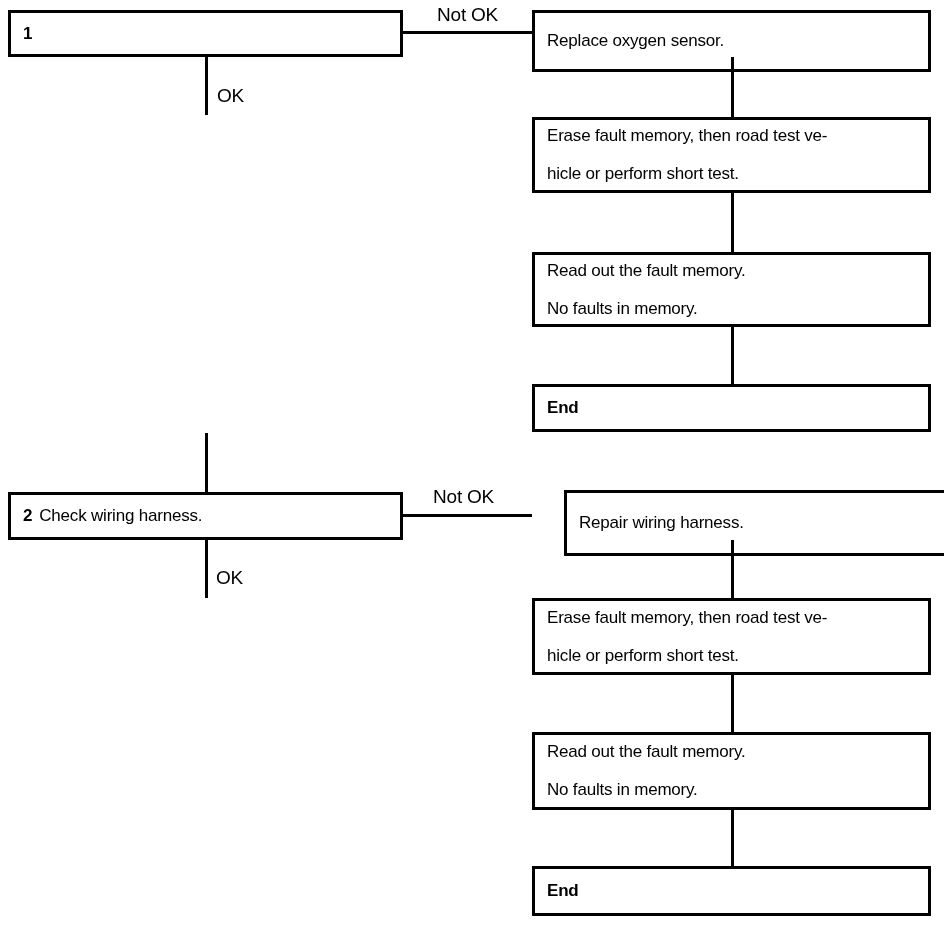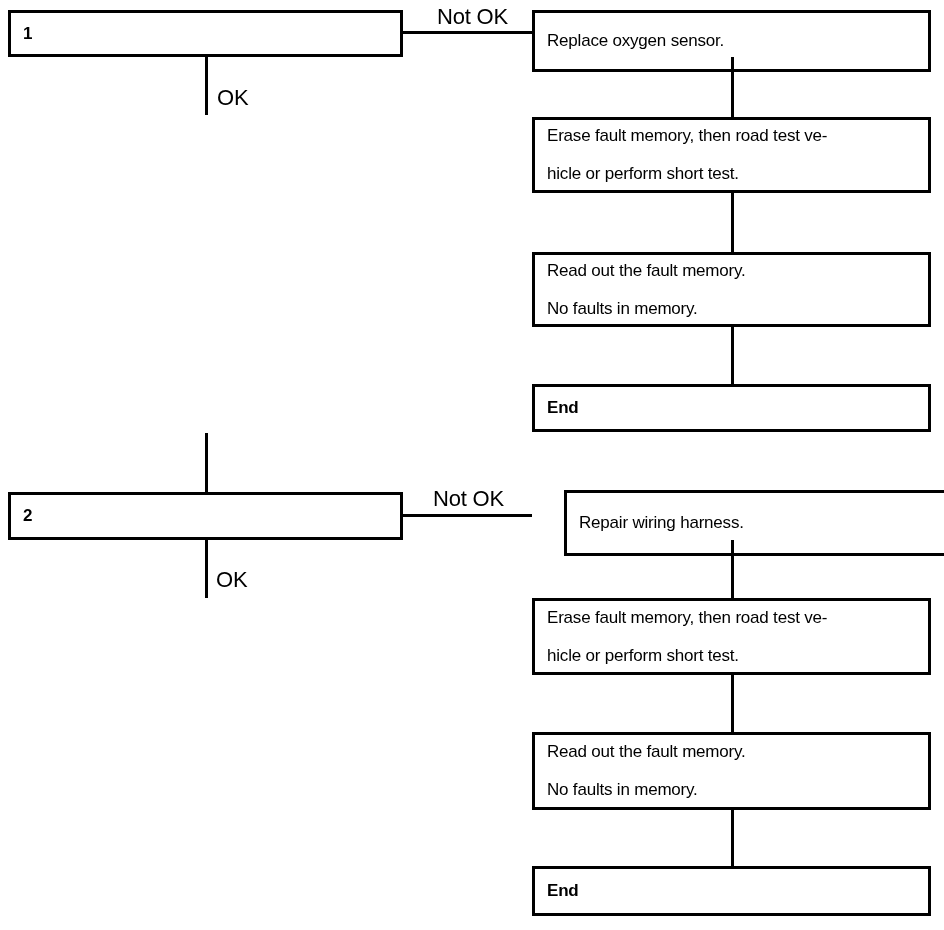--- a/index.html
+++ b/index.html
@@ -38,21 +38,21 @@
   }
   .node.end-node {
     font-weight: bold;
   }
   .edge {
     position: absolute;
     background: #000000;
   }
   .edge-label {
     position: absolute;
-    font-size: 22px;
+    font-size: 19px;
     letter-spacing: -0.2px;
     white-space: nowrap;
   }
 </style>
 </head>
 <body>
 
 <div class="canvas">
 
   <div class="node" style="left:8px; top:10px; width:395px; height:47px;">
@@ -78,20 +78,21 @@
 No faults in memory.</div>
 
   <div class="edge" style="left:731px; top:327px; width:3px; height:57px;"></div>
 
   <div class="node end-node" style="left:532px; top:384px; width:399px; height:48px;">End</div>
 
   <div class="edge" style="left:205px; top:433px; width:3px; height:59px;"></div>
 
   <div class="node" style="left:8px; top:492px; width:395px; height:48px;">
     <span class="step-num">2</span>
+    <span>Check wiring harness.</span>
   </div>
 
   <div class="edge" style="left:403px; top:514px; width:129px; height:3px;"></div>
   <div class="edge-label" style="left:433px; top:486px;">Not OK</div>
 
   <div class="edge" style="left:205px; top:540px; width:3px; height:58px;"></div>
   <div class="edge-label" style="left:216px; top:567px;">OK</div>
 
   <div class="node" style="left:564px; top:490px; width:399px; height:66px;">Repair wiring harness.</div>
 

